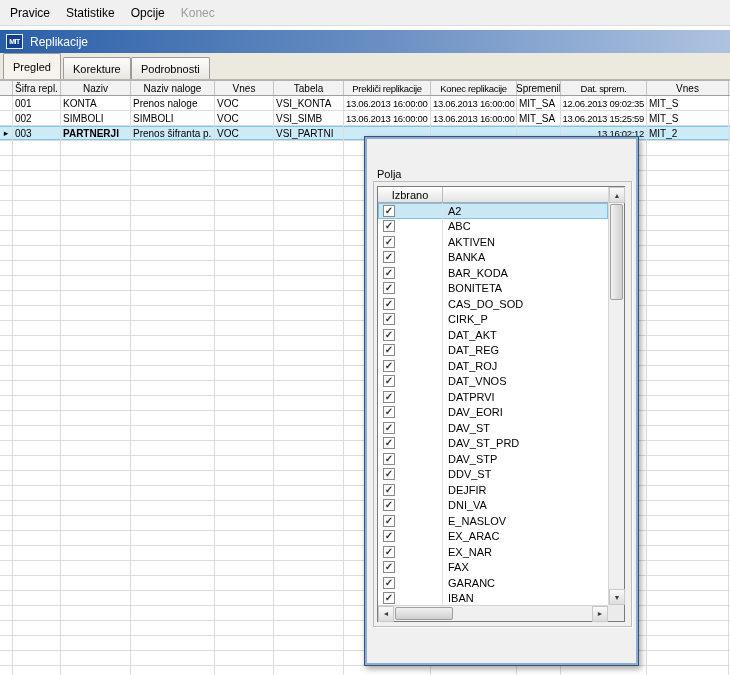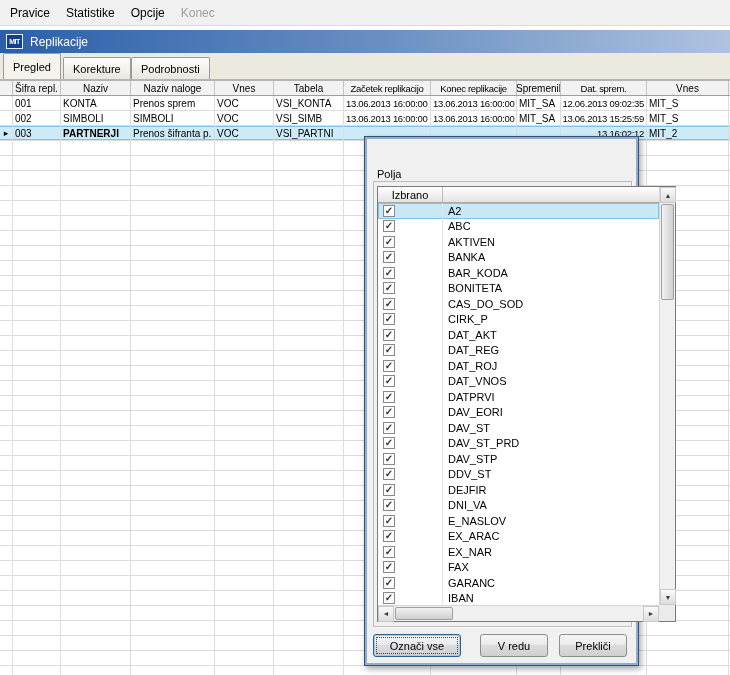--- a/index.html
+++ b/index.html
@@ -56,21 +56,21 @@
   .dlg-title .mit-icon { width:15px; height:13px; margin:0 6px 0 3px; }
   .dlg-title-text { font-size:11.5px; font-weight:bold; white-space:nowrap; }
   .close-btn { margin-left:auto; margin-right:3px; width:27px; height:16px;
     background:linear-gradient(#f0a68e,#d6492c 45%,#b01e0a 50%,#d4705a);
     border:1px solid #6e1b10; border-radius:2px; color:#fff; font-size:9px;
     display:flex; align-items:center; justify-content:center; cursor:default; }
   .polja-label { position:absolute; left:12px; top:31px; color:#000; }
   .groupbox { position:absolute; left:8px; top:44px; width:259px; height:446px;
     border:1px solid #bcbcbc; box-shadow:1px 1px 0 #fff; background:#f0f0f0; }
 
-  .fieldlist { position:absolute; left:12px; top:49px; width:299px; height:436px;
+  .fieldlist { position:absolute; left:12px; top:49px; width:248px; height:436px;
     background:#fff; border:1px solid #7a7a7a; }
   .fl-header { position:absolute; left:0; top:0; right:16px; height:16px; display:flex;
     background:linear-gradient(#ffffff,#e3e3e3); border-bottom:1px solid #aaa; }
   .flh-cell { display:flex; align-items:center; justify-content:center;
     border-right:1px solid #bdbdbd; overflow:hidden; color:#000; }
   .flh-izbrano { width:65px; flex:none; }
   .flh-polje { flex:1; }
   .fl-rows { position:absolute; left:0; top:16px; right:16px; bottom:16px; overflow:hidden; }
   .field-row { display:flex; height:15.5px; align-items:center; }
   .field-row.sel { background:#c9e7f5; box-shadow: inset 0 0 0 1px #7cc5e8; }
@@ -130,32 +130,32 @@
 </div>
 
 <div class="grid">
   <div class="grid-header" id="grid-header">
       <div class="gh-cell" style="width: 13px;"></div>
       <div class="gh-cell" style="width: 48px;">Šifra repl.</div>
       <div class="gh-cell" style="width: 70px;">Naziv</div>
       <div class="gh-cell" style="width: 84px;">Naziv naloge</div>
       <div class="gh-cell" style="width: 59px;">Vnes</div>
       <div class="gh-cell" style="width: 70px;">Tabela</div>
-      <div class="gh-cell tight" style="width: 87px;">Začetek replikacijo</div>
+      <div class="gh-cell tight" style="width: 87px;">Prekliči replikacije</div>
       <div class="gh-cell tight" style="width: 86px;">Konec replikacije</div>
       <div class="gh-cell" style="width: 44px;">Spremenil</div>
       <div class="gh-cell tight" style="width: 86px;">Dat. sprem.</div>
       <div class="gh-cell" style="width: 82px;">Vnes</div>
     </div>
   <div id="grid-body">
       <div class="grid-row">
         <div class="g-cell" style="width: 13px;"></div>
         <div class="g-cell" style="width: 48px;">001</div>
         <div class="g-cell" style="width: 70px;">KONTA</div>
-        <div class="g-cell" style="width: 84px;">Prenos sprem</div>
+        <div class="g-cell" style="width: 84px;">Prenos naloge</div>
         <div class="g-cell" style="width: 59px;">VOC</div>
         <div class="g-cell" style="width: 70px;">VSI_KONTA</div>
         <div class="g-cell tight" style="width: 87px;">13.06.2013 16:00:00</div>
         <div class="g-cell tight" style="width: 86px;">13.06.2013 16:00:00</div>
         <div class="g-cell" style="width: 44px;">MIT_SA</div>
         <div class="g-cell tight right" style="width: 86px;">12.06.2013 09:02:35</div>
         <div class="g-cell" style="width: 82px;">MIT_S</div>
       </div>
       <div class="grid-row">
         <div class="g-cell" style="width: 13px;"></div>
@@ -839,18 +839,13 @@
       </div>
       <div class="h-thumb"></div>
       <div class="h-track"></div>
       <div class="sb-btn">
         <span>►</span>
       </div>
     </div>
     <div class="sb-corner"></div>
   </div>
 
-  <div class="dlg-buttons" id="dialog-buttons">
-      <button class="dlg-btn default" style="width: 88px;">Označi vse</button>
-      <button class="dlg-btn" style="width: 68px;">V redu</button>
-      <button class="dlg-btn" style="width: 68px;">Prekliči</button>
-    </div>
 </div>
 
 </body></html>

